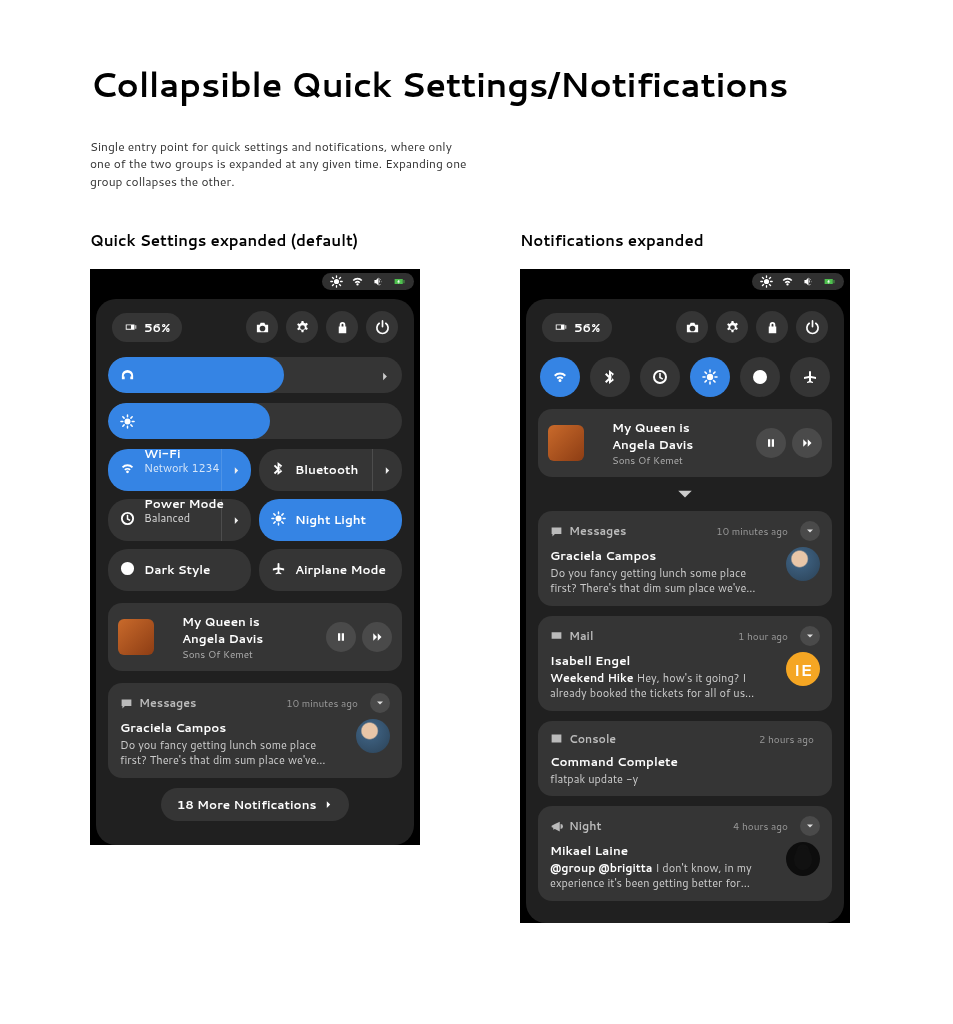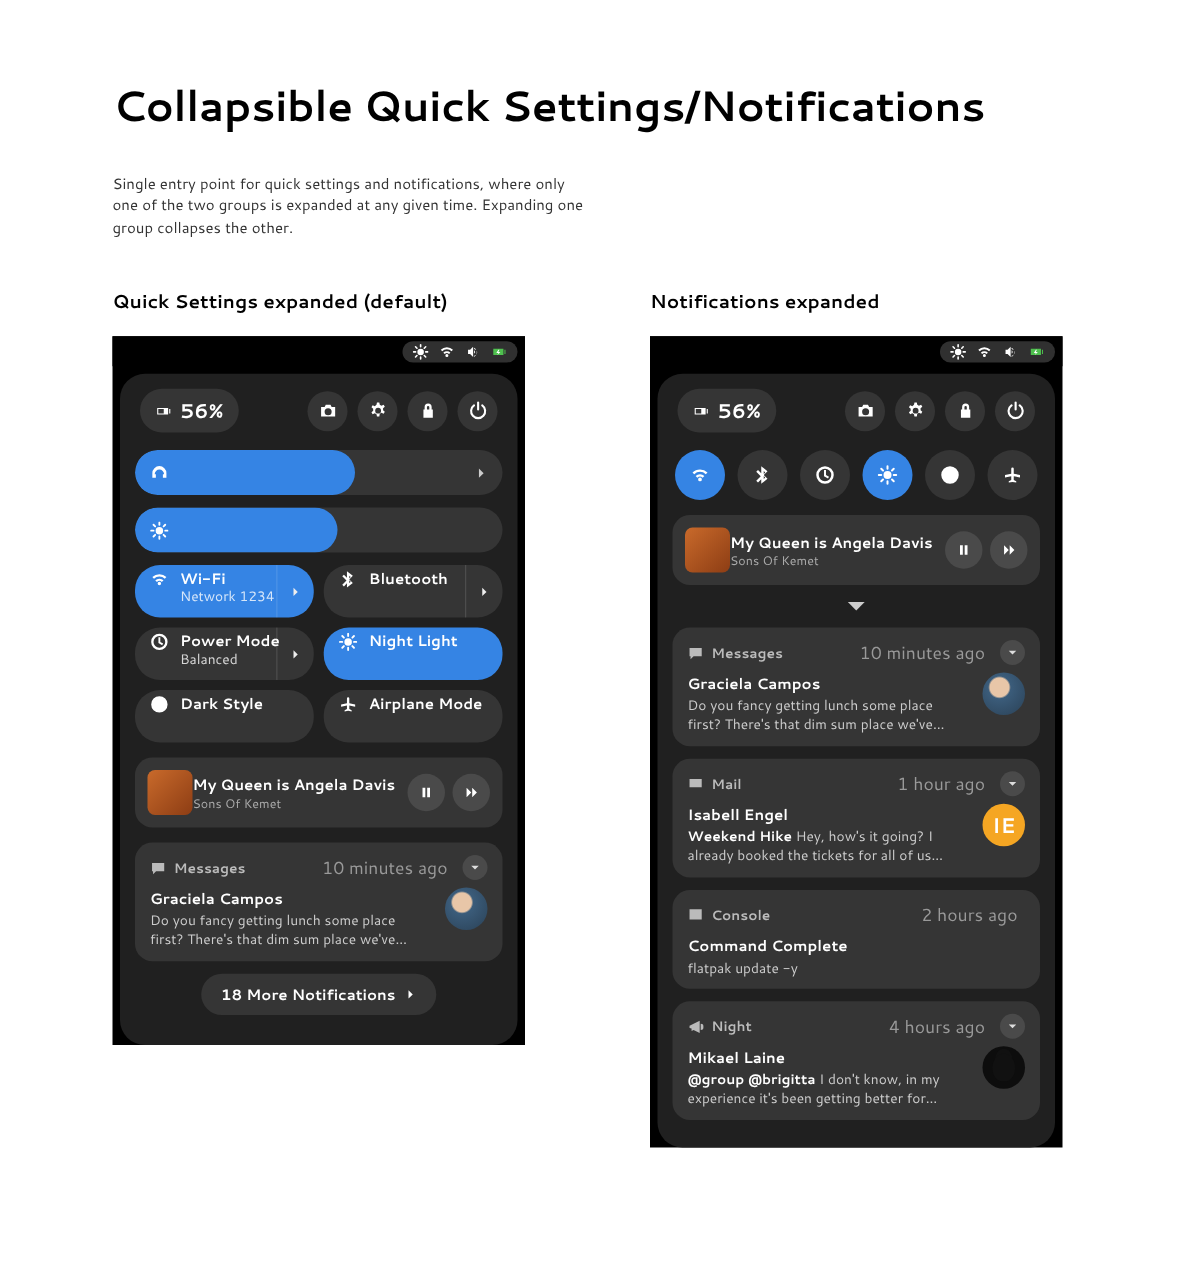--- a/index.html
+++ b/index.html
@@ -68,21 +68,21 @@
     padding: 0 4px;
   }
   .battery-chip {
     background: #353535;
     border-radius: 18px;
     padding: 6px 12px;
     display: flex;
     align-items: center;
     gap: 6px;
     color: #fff;
-    font-size: 16px;
+    font-size: 12px;
     font-weight: 600;
   }
   .battery-chip svg { width: 14px; height: 14px; fill: #fff; }
   .top-actions { display: flex; gap: 8px; }
   .round-btn {
     width: 32px; height: 32px;
     border-radius: 50%;
     background: #353535;
     display: flex;
     align-items: center;
@@ -124,22 +124,22 @@
     display: grid;
     grid-template-columns: 1fr 1fr;
     gap: 8px;
     margin-bottom: 12px;
   }
   .toggle-tile {
     background: #353535;
     border-radius: 20px;
     height: 42px;
     display: flex;
-    align-items: flex-start;
-    padding: 4px 10px;
+    align-items: flex-end;
+    padding: 15px 10px;
     color: #fff;
     cursor: pointer;
     position: relative;
   }
   .toggle-tile.active { background: #3584e4; }
   .toggle-tile .icon-slot { width: 18px; display:flex; justify-content:center; margin-right:8px; }
   .toggle-tile .icon-slot svg { width: 15px; height: 15px; fill: #fff; }
   .toggle-tile .label { font-size: 12px; font-weight: 600; line-height: 1.1; }
   .toggle-tile .sub { font-size: 11px; opacity: .8; font-weight: 400; }
   .toggle-tile .chev-slot {
@@ -174,21 +174,21 @@
   .compact-btn.active { background: #3584e4; }
   .compact-btn svg { width: 16px; height: 16px; fill: #fff; }
 
   
   .media-card {
     background: #353535;
     border-radius: 14px;
     padding: 10px;
     display: flex;
     align-items: center;
-    gap: 0;
+    gap: 28px;
     margin-bottom: 12px;
   }
   .album-art {
     width: 36px; height: 36px;
     border-radius: 6px;
     background: linear-gradient(135deg,#c96a2b,#8d3d14);
     flex-shrink: 0;
   }
   .media-text { flex: 1; min-width: 0; }
   .media-title { font-size: 12px; font-weight: 700; color: #fff; }
@@ -213,21 +213,21 @@
     margin-bottom: 10px;
   }
   .notif-head {
     display: flex;
     align-items: center;
     gap: 6px;
     margin-bottom: 6px;
   }
   .notif-head svg { width: 13px; height: 13px; fill: #bbb; }
   .notif-app { font-size: 11px; color: #bbb; font-weight: 600; flex: 1; }
-  .notif-time { font-size: 14px; color: #999; margin-right: 6px;}
+  .notif-time { font-size: 10px; color: #999; margin-right: 6px;}
   .notif-collapse {
     width: 20px; height: 20px; border-radius: 50%;
     background: #4a4a4a;
     display: flex; align-items: center; justify-content: center;
   }
   .notif-collapse svg { width: 8px; height: 8px; fill: #ddd; }
   .notif-body { display: flex; gap: 10px; }
   .notif-main { flex: 1; min-width: 0; }
   .notif-sender { font-size: 12px; font-weight: 700; margin-bottom: 2px; }
   .notif-text { font-size: 11px; color: #ccc; line-height: 1.35; }

